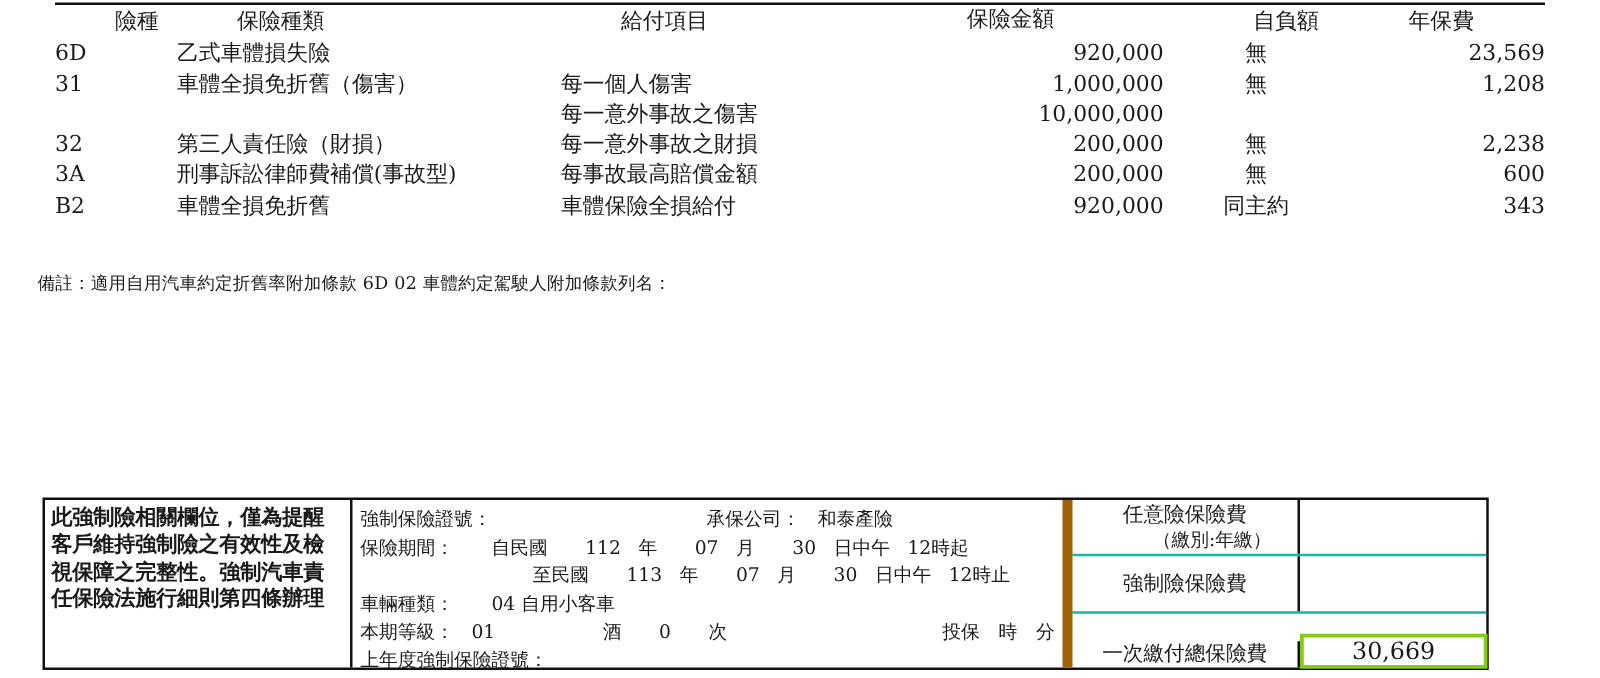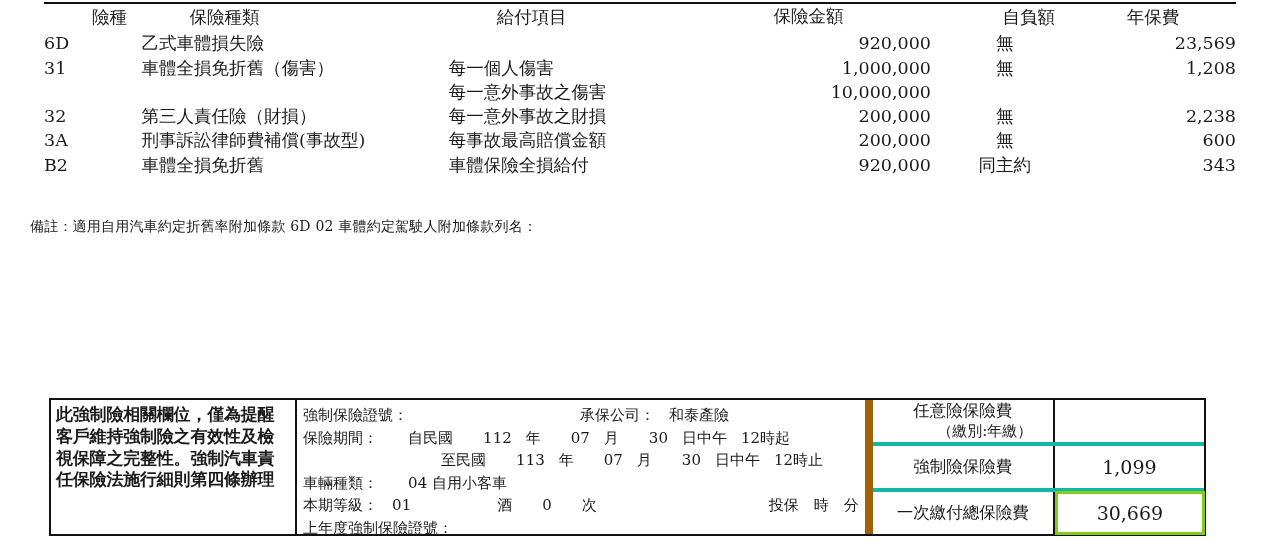--- a/index.html
+++ b/index.html
@@ -63,21 +63,21 @@
     top: 190px;
     font-size: 14px;
     letter-spacing: 0.2px;
     white-space: nowrap;
     margin-top: 28px;
   }
 
   
   .bottom {
     position: absolute;
-    left: 49px;
+    left: 34px;
     top: 398px;
     width: 1157px;
     height: 138px;
     border: 2px solid #111;
     box-sizing: border-box;
     display: flex;
   }
   .warn {
     width: 258px;
     box-sizing: border-box;
@@ -105,23 +105,23 @@
 
   .fees {
     width: 348px;
     box-sizing: border-box;
     display: flex;
     flex-direction: column;
   }
   .fee-row {
     display: flex;
     flex: 1;
-    border-bottom: 4px solid #14b8a6;
-  }
-  .fee-row:last-child { border-bottom: none; }
+    border-bottom: 2px solid #14b8a6;
+  }
+  .fee-row:last-child { border-bottom: none; align-items: flex-end; }
   .fee-label {
     width: 182px;
     box-sizing: border-box;
     border-right: 2px solid #111;
     display: flex;
     flex-direction: column;
     align-items: center;
     justify-content: center;
     font-size: 16.5px;
     line-height: 1.25;
@@ -240,21 +240,20 @@
     <div class="fee-row">
       <div class="fee-label">
         <span>任意險保險費</span>
         <span class="small">（繳別:年繳）</span>
       </div>
     </div>
     <div class="fee-row">
       <div class="fee-label">
         <span>強制險保險費</span>
       </div>
-      <div class="fee-value">1,099</div>
     </div>
     <div class="fee-row fee-total">
       <div class="fee-label">
         <span>一次繳付總保險費</span>
       </div>
       <div class="fee-value">30,669</div>
     </div>
   </div>
 </div>
 

